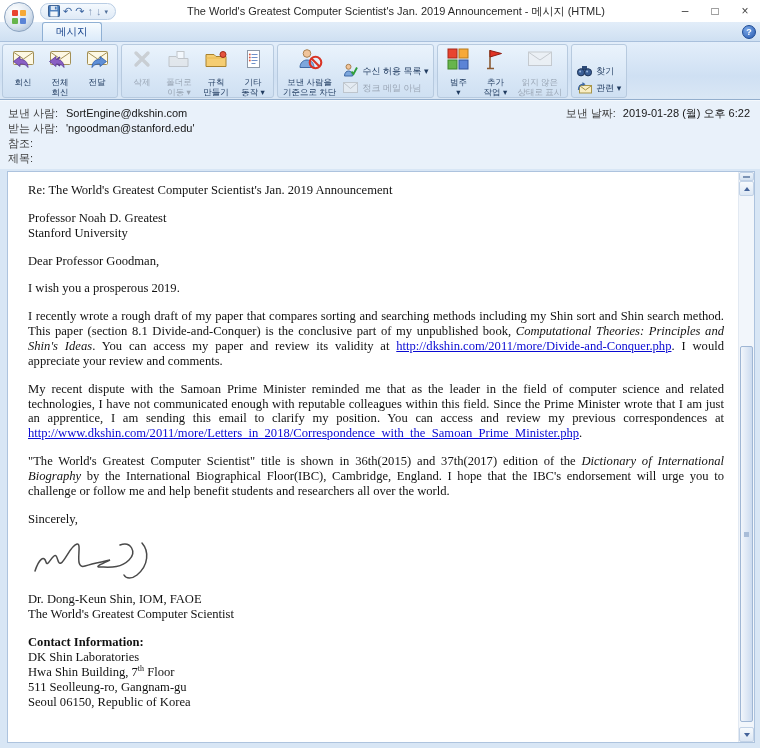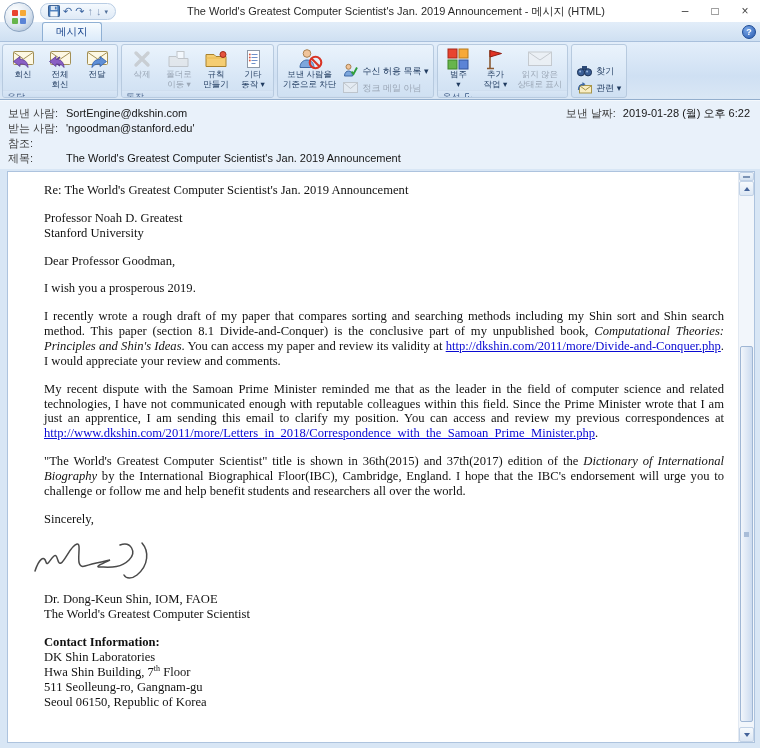--- a/index.html
+++ b/index.html
@@ -33,42 +33,42 @@
        display:flex;align-items:center;justify-content:center;border:1px solid #1d4astro;border:1px solid #1d4a94;}
 
   
   .ribbon{height:58px;flex:0 0 auto;background:linear-gradient(#e3eefa,#cfe0f3 60%,#dae7f5);
           border-bottom:1px solid #93aecd;display:flex;gap:3px;padding:2px 2px 1px 2px;}
   .rgroup{display:flex;flex-direction:column;border:1px solid #b7cadf;border-radius:3px;overflow:hidden;
           background:linear-gradient(#eaf3fc,#d6e5f5 70%,#cfe0f2);}
   .rgroup-body{flex:1;display:flex;align-items:stretch;gap:1px;padding:1px 2px;}
   .rgroup-label{height:13px;flex:0 0 auto;font-size:9px;color:#4d6890;display:flex;align-items:center;
           justify-content:flex-start;gap:4px;background:linear-gradient(#d8e6f5,#c5d8ee);border-top:1px solid #cfdeef;padding:0 4px;}
-  .rbtn{border-radius:2px;color:#1f3a5f;}
+  .rbtn{border-radius:2px;color:#1f3a5f;gap:8px;}
   .rbtn.large{display:flex;flex-direction:column;align-items:center;min-width:36px;
           font-size:8.5px;line-height:9.5px;text-align:center;white-space:pre-line;padding:1px 3px 0 3px;}
   .rbtn.large .ric{height:23px;display:flex;align-items:center;justify-content:center;}
   .smallcol{display:flex;flex-direction:column;gap:3px;padding-top:2px;margin-top:16px;}
   .rbtn.small{display:flex;align-items:center;gap:4px;font-size:9px;height:14px;padding:0 3px;white-space:nowrap;}
   .rbtn.disabled{color:#9aa6b5;}
   .rbtn.disabled svg{filter:grayscale(1) opacity(.55);}
 
   
   .headers{flex:0 0 auto;background:#e9f1fa;padding:5px 8px 3px 8px;font-size:11px;border-top:1px solid #f5f9fd;}
   .hrow{display:flex;line-height:15px;}
   .hlabel{width:58px;flex:0 0 auto;color:#3f3f3f;}
   .hvalue{color:#161616;white-space:nowrap;}
   .hdate{margin-left:auto;display:flex;padding-right:2px;}
   .hdate .hlabel{width:auto;margin-right:7px;}
 
   
   .mailbody{flex:1;min-height:0;margin:2px 5px 5px 7px;background:#fff;border:1px solid #adc3de;display:flex;}
   .content{flex:1;min-width:0;padding:11px 14px 0 20px;font-family:"Liberation Serif",serif;
            font-size:12.6px;line-height:1.18;color:#121212;overflow:hidden;}
-  .content p{text-align:justify;margin:0 0 13px 16px;}
+  .content p{text-align:justify;margin:0 0 13px 0;}
   .content a{color:#0a0ad2;text-decoration:underline;cursor:pointer;}
   .content sup{font-size:8px;vertical-align:super;line-height:0;}
   .sig-wrap{margin:-3px 0 4px 2px;}
 
   
   .vscroll{width:16px;flex:0 0 auto;background:#f2f6fb;border-left:1px solid #e2e9f2;
            display:flex;flex-direction:column;}
   .split{height:9px;background:linear-gradient(#eef4fb,#d5e3f2);border:1px solid #c0d1e6;border-radius:2px;
          display:flex;align-items:center;justify-content:center;}
   .splitdash{width:7px;height:2px;background:#7b93b5;}
@@ -289,21 +289,20 @@
     <div class="hrow">
       <span class="hlabel">받는 사람:</span>
       <span class="hvalue">'ngoodman@stanford.edu'</span>
     </div>
     <div class="hrow">
       <span class="hlabel">참조:</span>
       <span class="hvalue"></span>
     </div>
     <div class="hrow">
       <span class="hlabel">제목:</span>
-      <span class="hvalue">The World's Greatest Computer Scientist's Jan. 2019 Announcement</span>
     </div>
   </div>
 
   <div class="mailbody">
     <div class="content">
         <p><span>Re: The World's Greatest Computer Scientist's Jan. 2019 Announcement</span></p>
         <p><span>Professor Noah D. Greatest</span><br><span>Stanford University</span></p>
         <p><span>Dear Professor Goodman,</span></p>
         <p><span>I wish you a prosperous 2019.</span></p>
         <p><span>I recently wrote a rough draft of my paper that compares sorting and searching methods including my Shin sort and Shin search method.  This paper (section 8.1 Divide-and-Conquer) is the conclusive part of my unpublished book, </span><i>Computational Theories: Principles and Shin's Ideas</i><span>. You can access my paper and review its validity at </span><a>http://dkshin.com/2011/more/Divide-and-Conquer.php</a><span>. I would appreciate your review and comments.</span></p>

